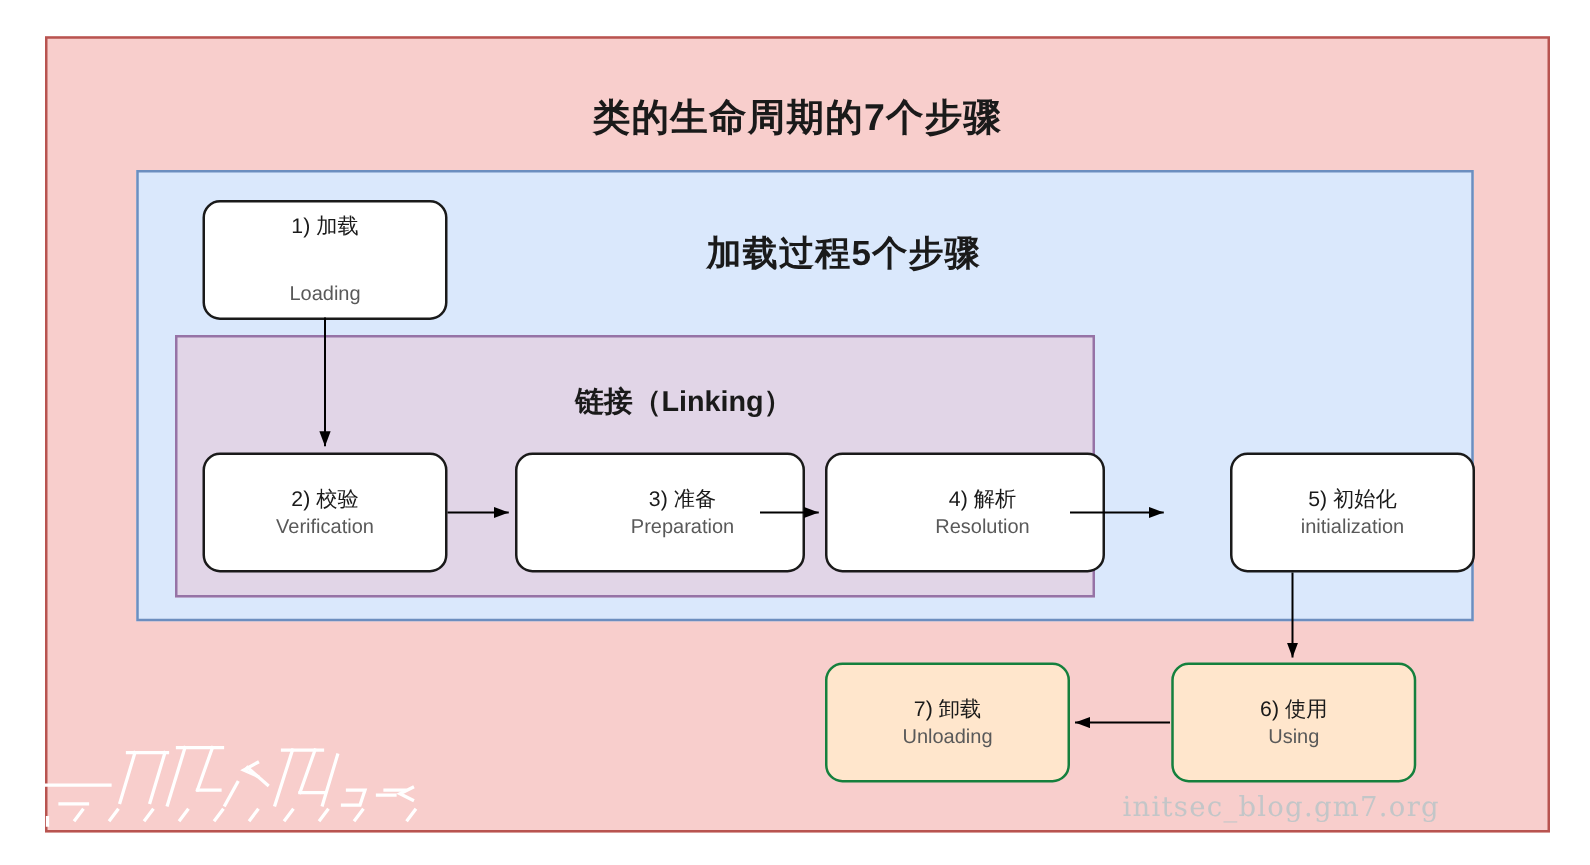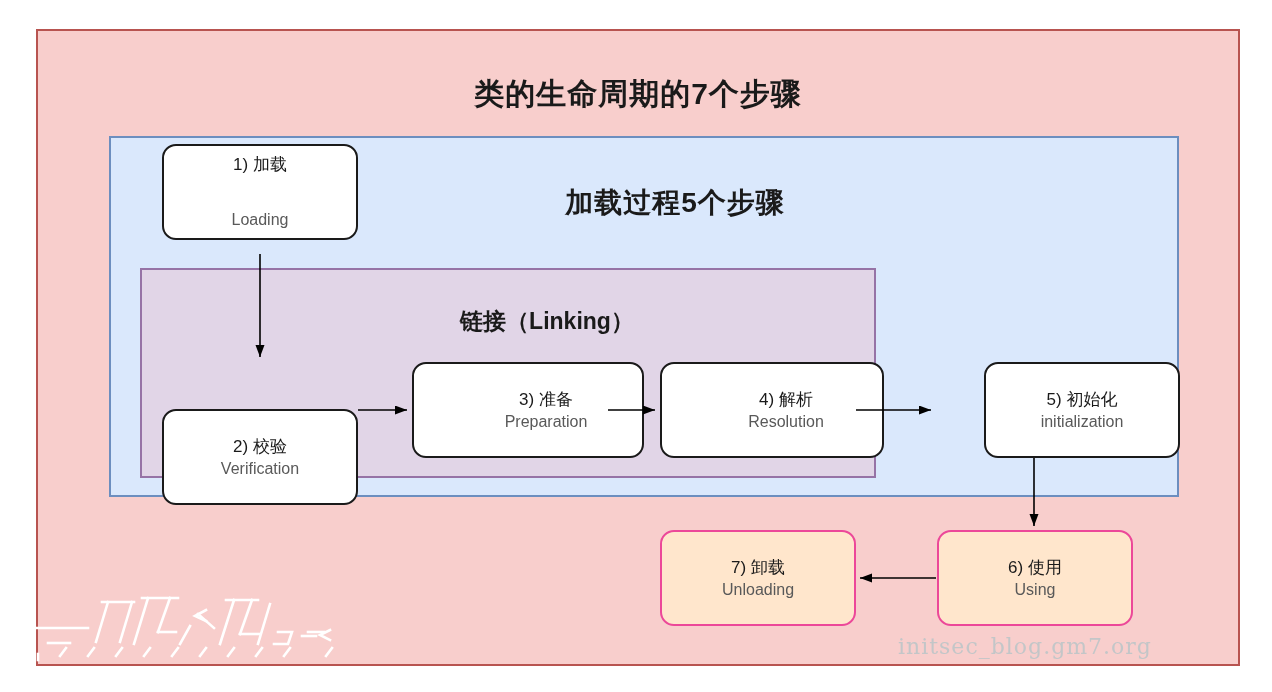--- a/index.html
+++ b/index.html
@@ -42,24 +42,24 @@
 
   
   .node{
     width:192px;height:92px;border-radius:14px;
     background:#ffffff;border:2px solid #1a1a1a;
     display:flex;flex-direction:column;align-items:center;justify-content:center;
     text-align:center;
   }
   .node .zh{font-size:17px;color:#1a1a1a;line-height:23px;}
   .node .en{font-size:16px;color:#595959;line-height:22px;}
-  .node.orange{background:#ffe6cc;border:2px solid #ec4899;}
+  .node.orange{background:#ffe6cc;border:2px solid #15803d;}
 
-  .n1{left:162px;top:144px;gap:33px;}
-  .n2{left:162px;top:362px;margin-top:47px;}
+  .n1{left:162px;top:160px;gap:33px;}
+  .n2{left:162px;top:362px;}
   .n3{left:412px;top:362px;padding-left:36px;}
   .n4{left:660px;top:362px;padding-left:28px;}
   .n5{left:984px;top:362px;}
   .n6{left:937px;top:530px;}
   .n7{left:660px;top:530px;}
 
   .arrows{left:0;top:0;width:1272px;height:692px;pointer-events:none;}
   .wm-logo{left:30px;top:588px;width:315px;height:76px;pointer-events:none;}
   .wm-text{
     left:898px;top:634px;width:374px;

